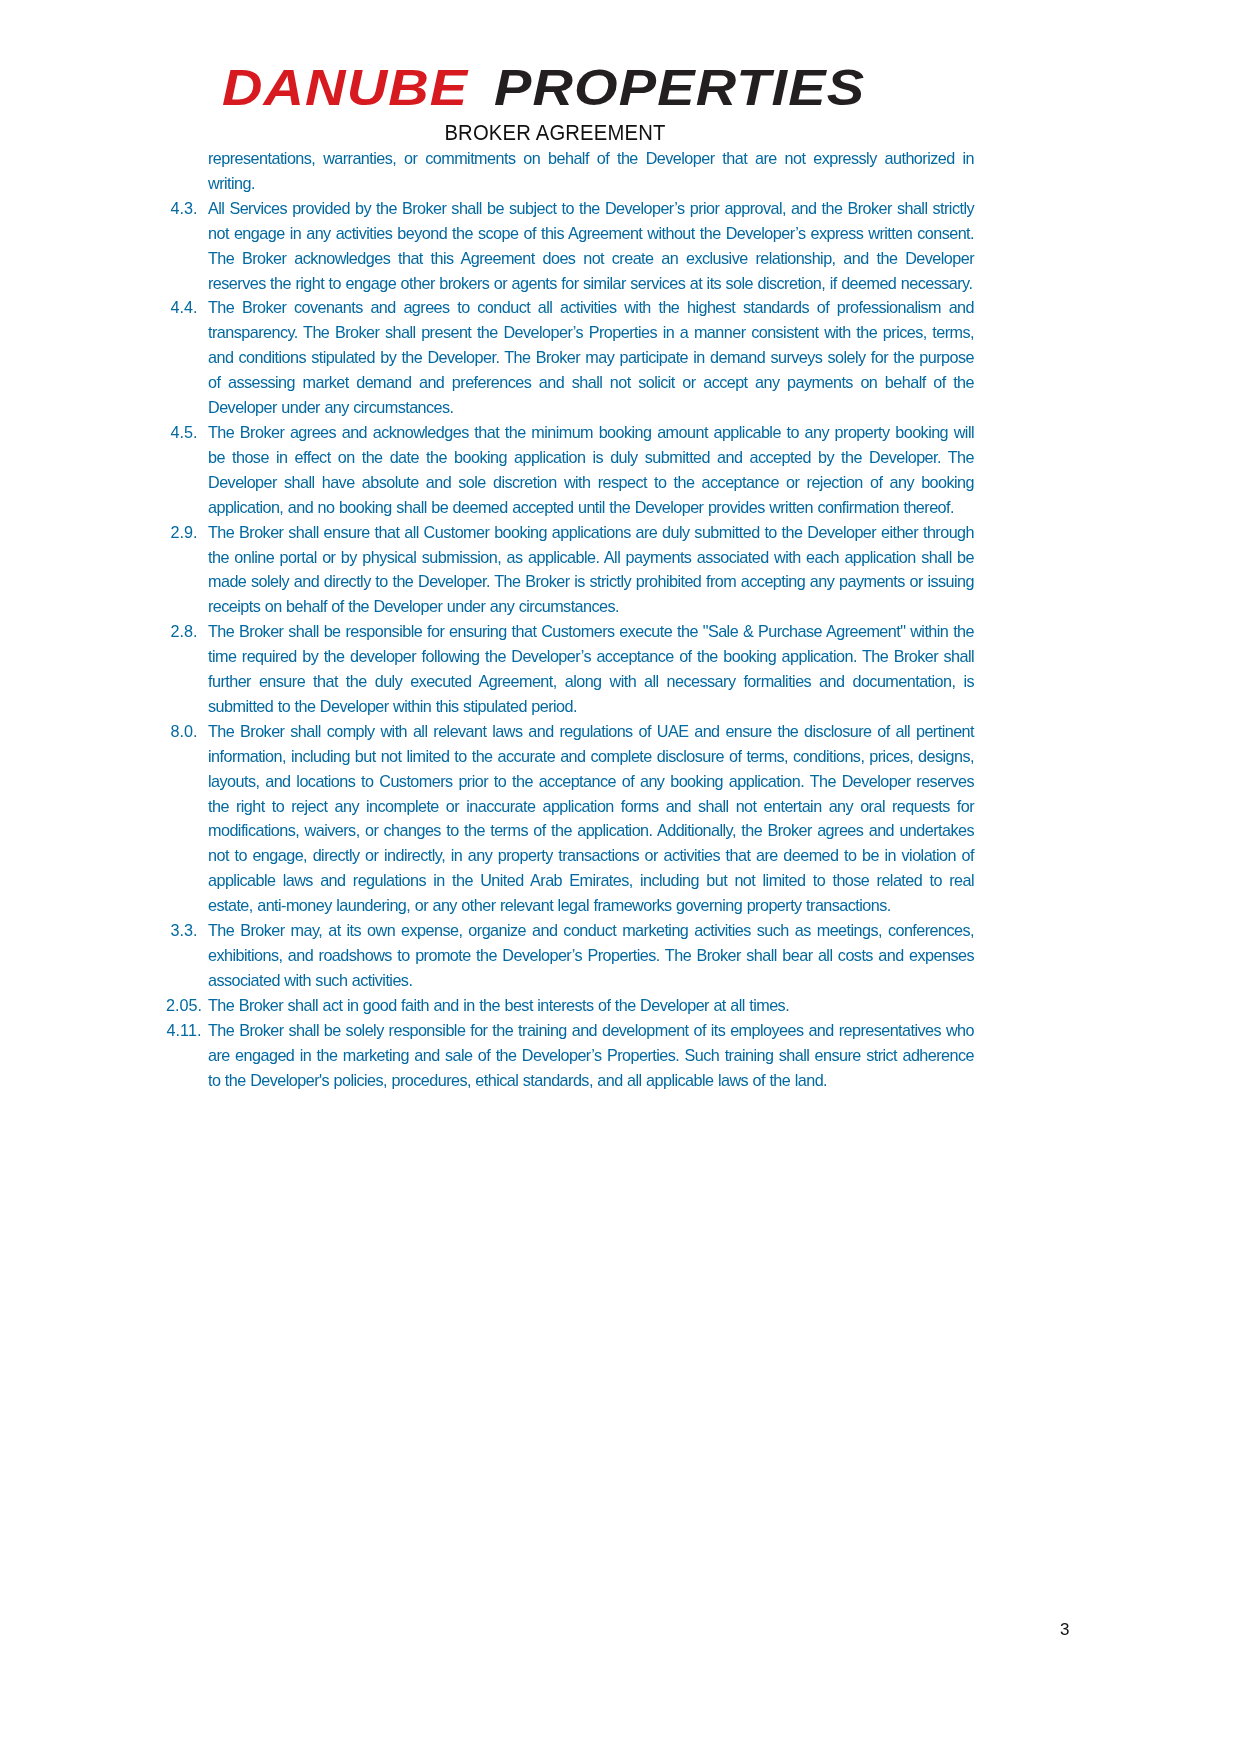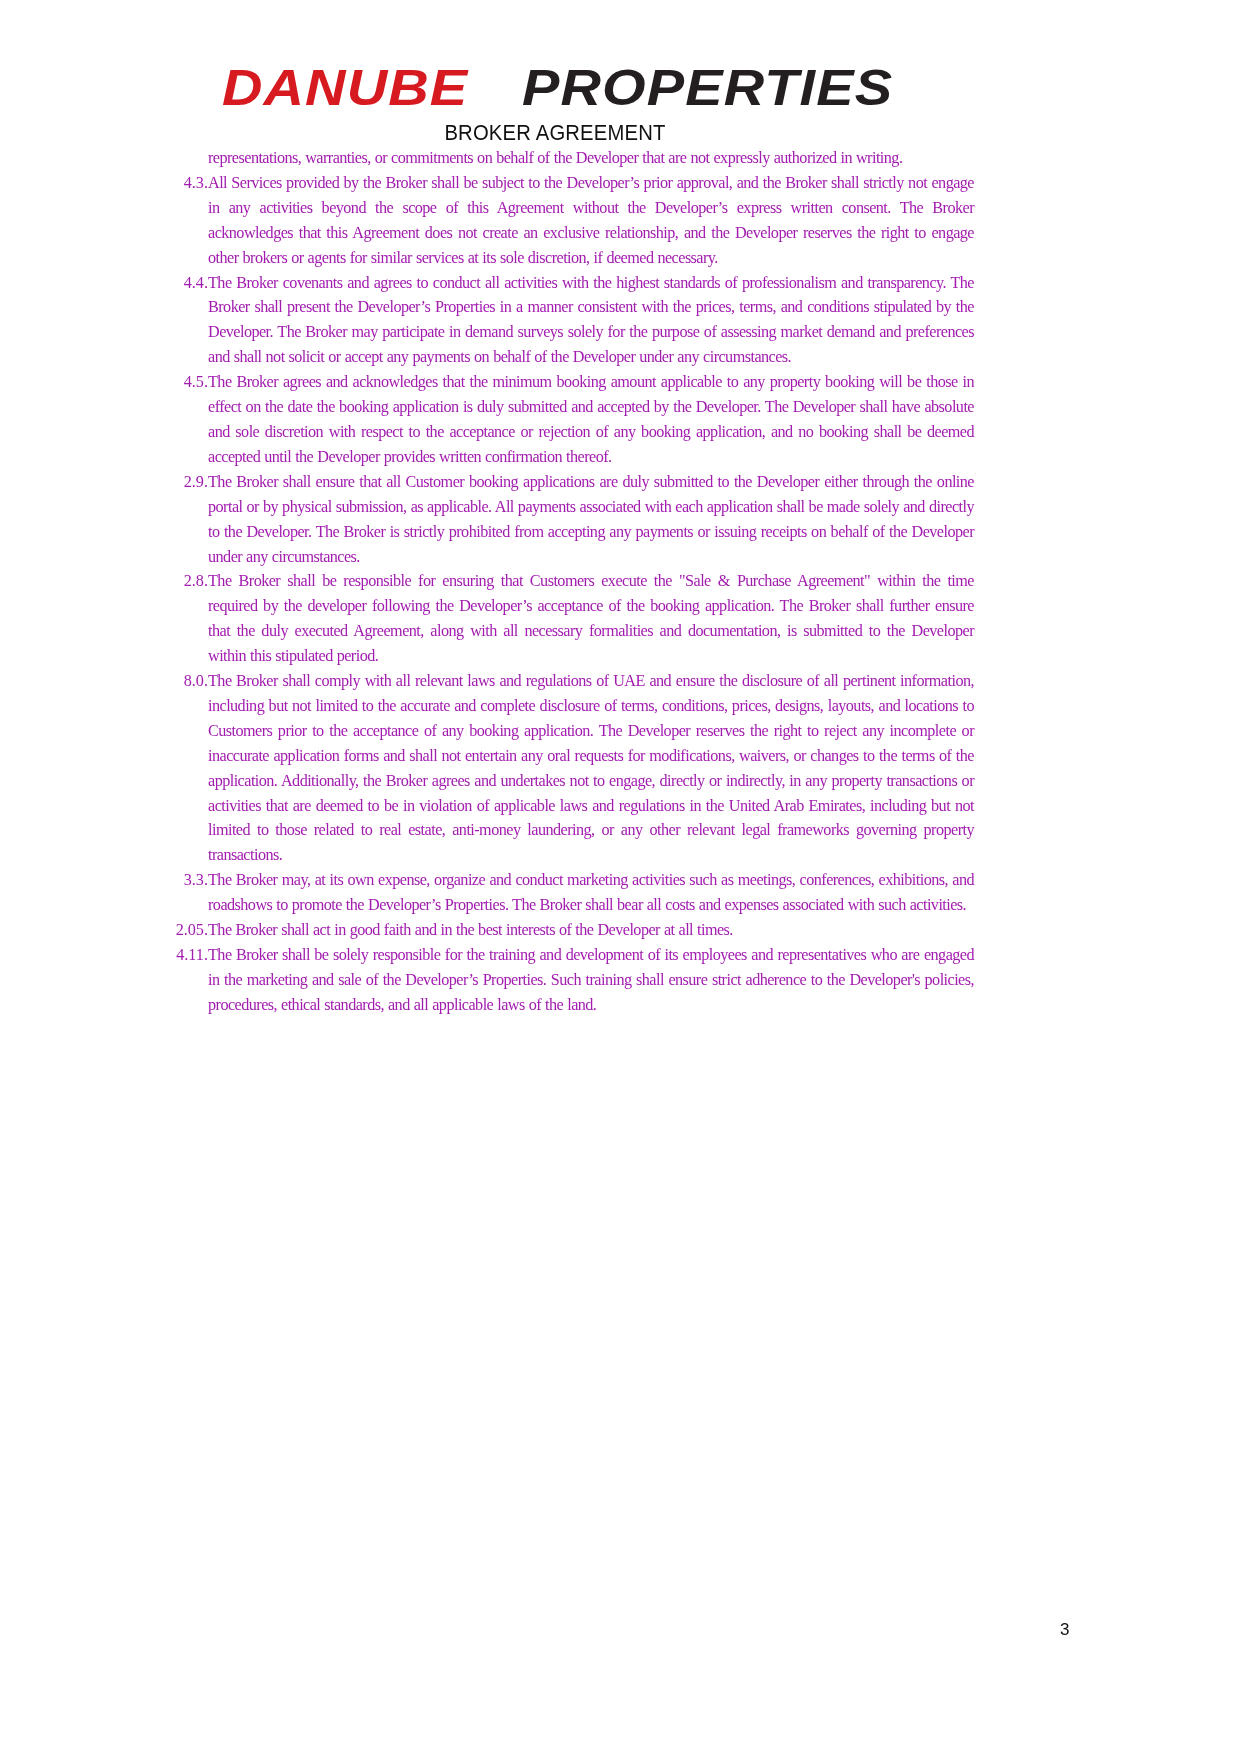--- a/index.html
+++ b/index.html
@@ -24,21 +24,20 @@
   }
   .logo {
     position: absolute;
     left: 222px;
     top: 58px;
     width: 680px;
     height: 60px;
     display: flex;
     align-items: flex-start;
     white-space: nowrap;
-    gap: 28px;
   }
   .logo-word {
     font-family: "Liberation Sans", sans-serif;
     font-weight: bold;
     font-style: italic;
     font-size: 50px;
     letter-spacing: 1px;
     line-height: 60px;
     transform: scaleX(1.12);
     transform-origin: left center;
@@ -57,34 +56,34 @@
     color: #111;
     transform: scaleX(0.92);
     transform-origin: 555px center;
     letter-spacing: 0.2px;
   }
   .body-text {
     position: absolute;
     left: 160px;
     top: 146px;
     width: 814px;
-    font-family: Liberation Serif, serif;
+    font-family: Liberation Sans, sans-serif;
     font-size: 16.2px;
     line-height: 24.9px;
-    color: #a21caf;
+    color: #0369a1;
   }
   .para {
     display: flex;
     align-items: flex-start;
     margin: 0;
   }
   .num {
     width: 48px;
     flex: 0 0 48px;
-    text-align: right;
+    text-align: center;
   }
   .ptext {
     flex: 1 1 auto;
     text-align: justify;
     text-align-last: left;
     letter-spacing: -0.55px;
     word-spacing: 0.5px;
   }
   .cont { padding-left: 48px; }
   .page-number {

